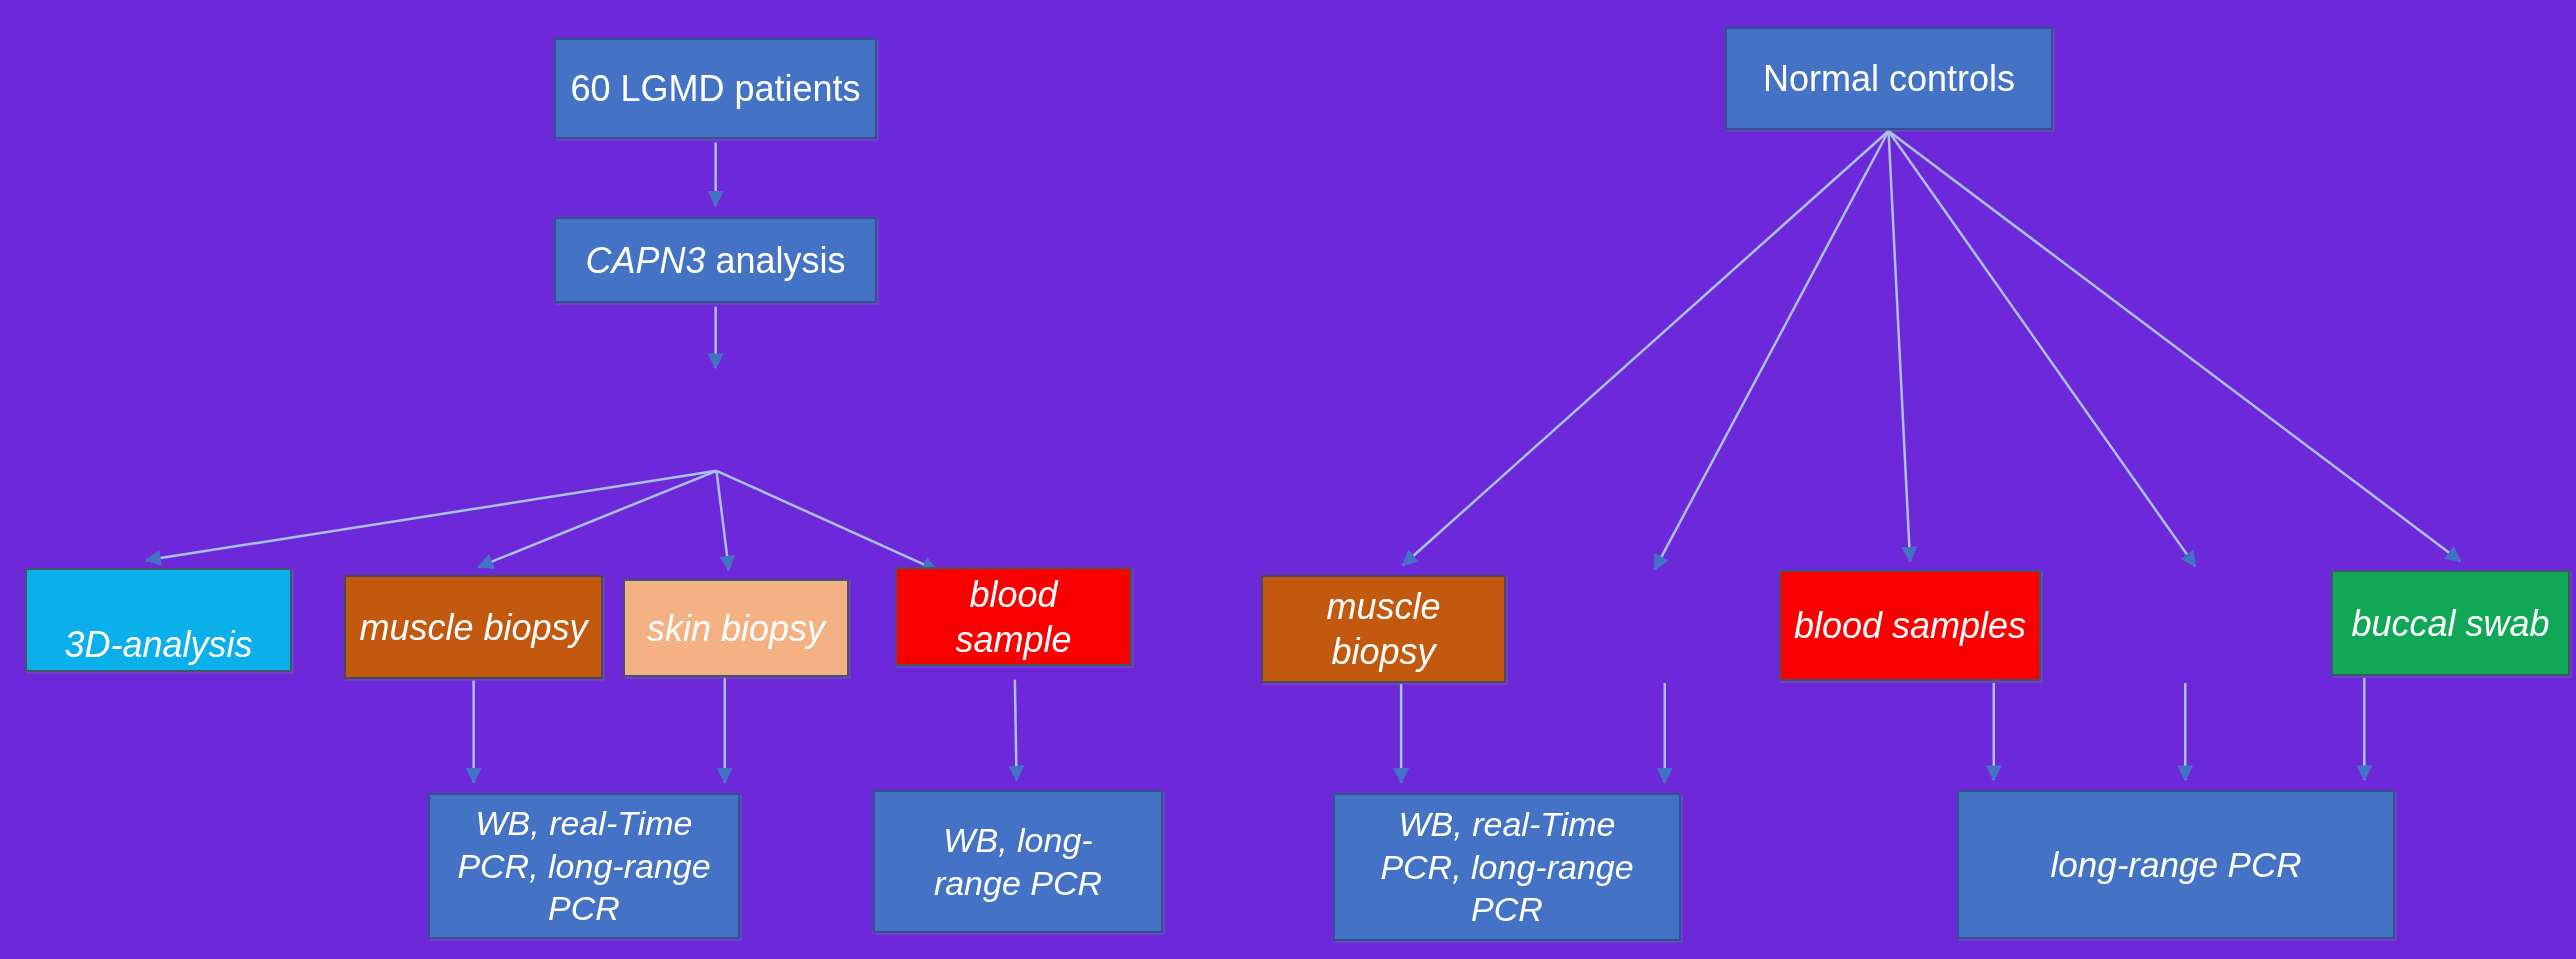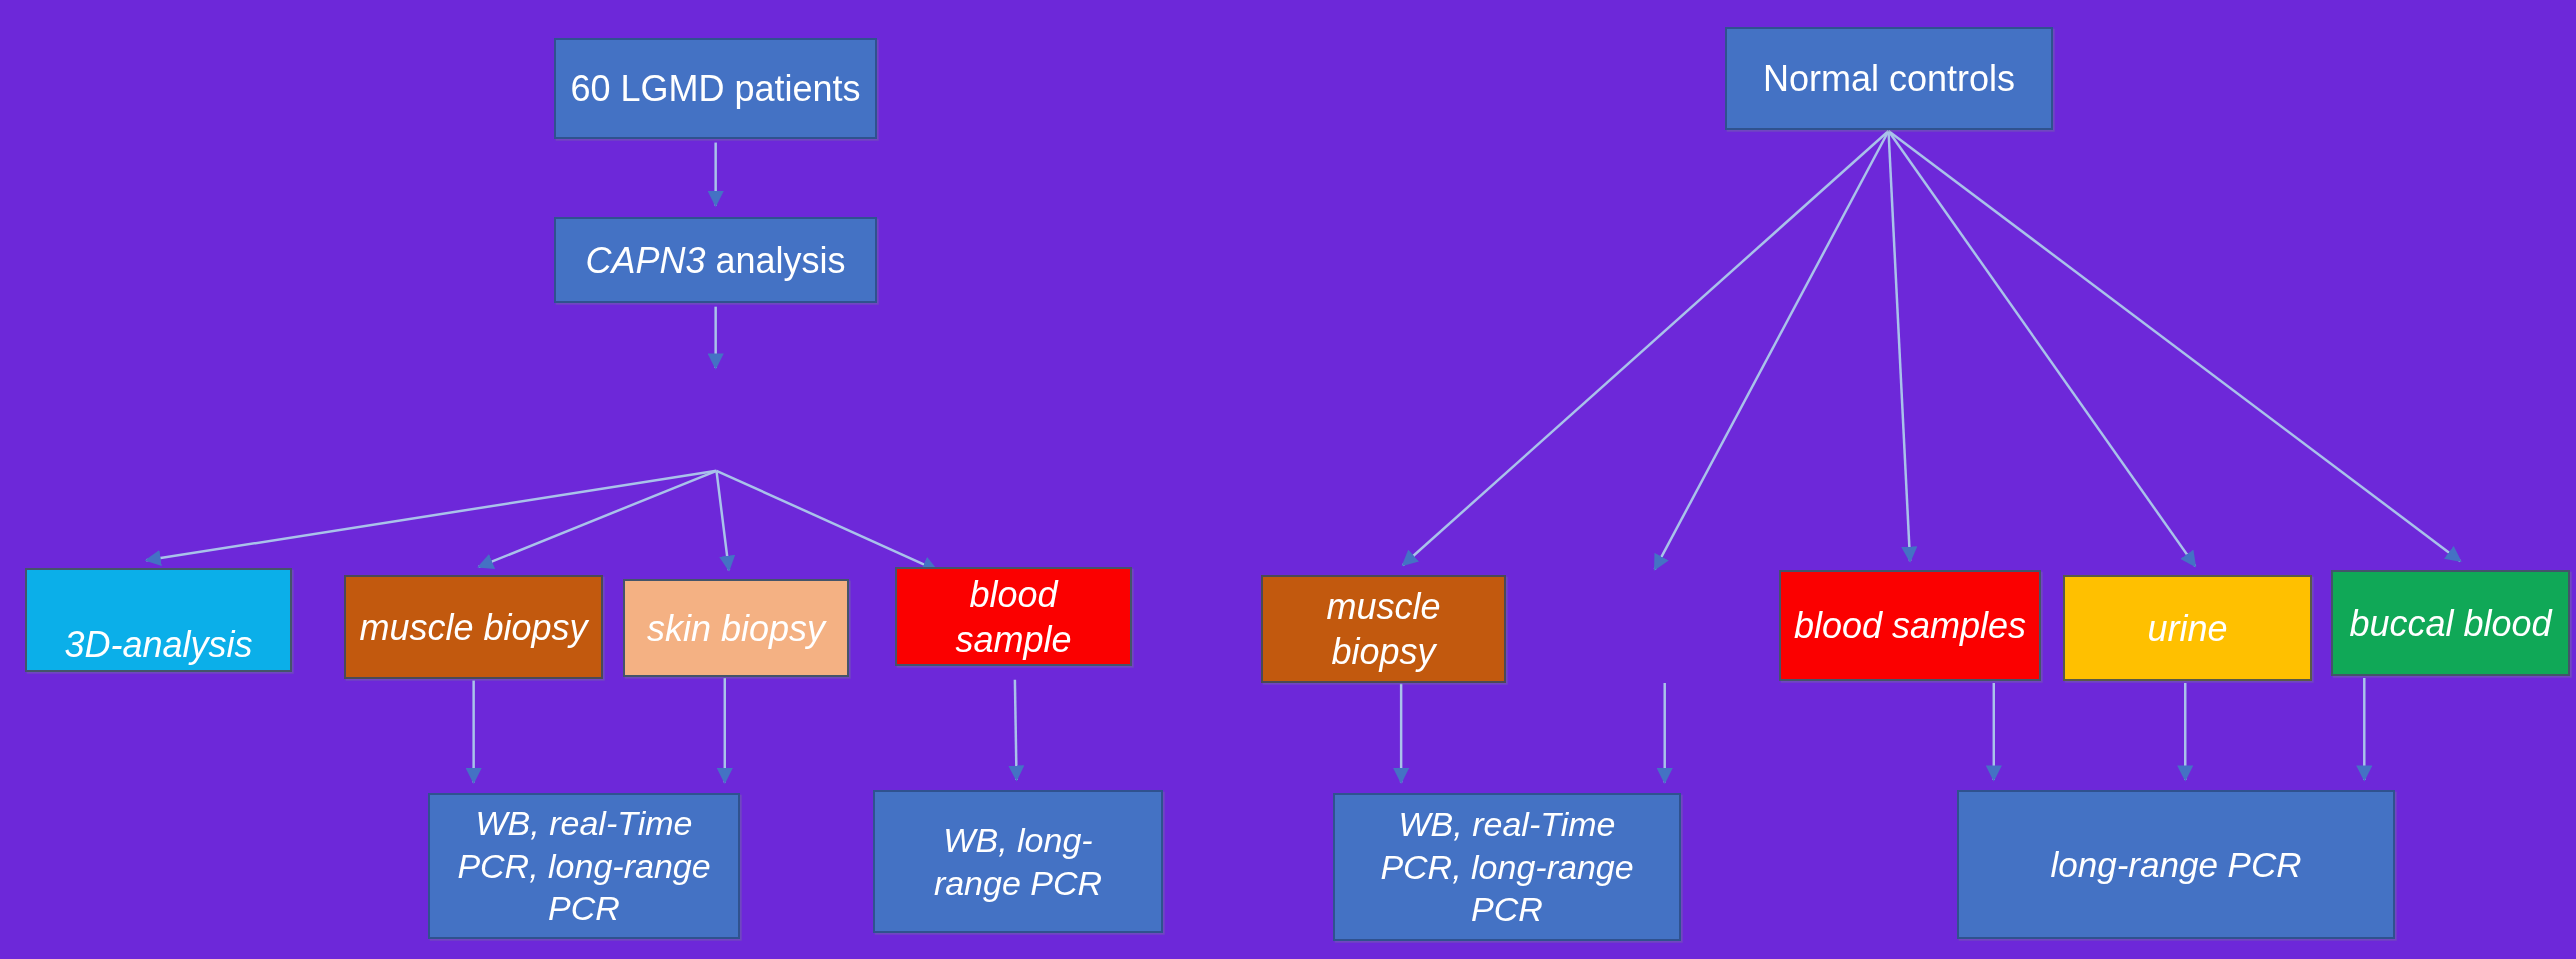--- a/index.html
+++ b/index.html
@@ -116,26 +116,23 @@
 
   <div class="node f-brown it" style="left:1261px; top:575px; width:245px; height:108px;">
     <span>muscle biopsy</span>
   </div>
 
 
   <div class="node f-red it" style="left:1779px; top:570px; width:262px; height:111px;">
     <span>blood samples</span>
   </div>
 
-  <div class="node f-gold it" style="left:2063px; top:575px; width:249px; height:106px;">
-    <span>urine</span>
-  </div>
 
   <div class="node f-green it" style="left:2331px; top:570px; width:239px; height:106px;">
-    <span>buccal blood</span>
+    <span>buccal swab</span>
   </div>
 
   <div class="node f-blue it small" style="left:1333px; top:793px; width:348px; height:148px; padding:3.3px 25px;">
     <span>WB, real-Time PCR, long-range PCR</span>
   </div>
 
   <div class="node f-blue it" style="left:1957px; top:790px; width:438px; height:149px; font-size:35px;">
     <span>long-range PCR</span>
   </div>
 

